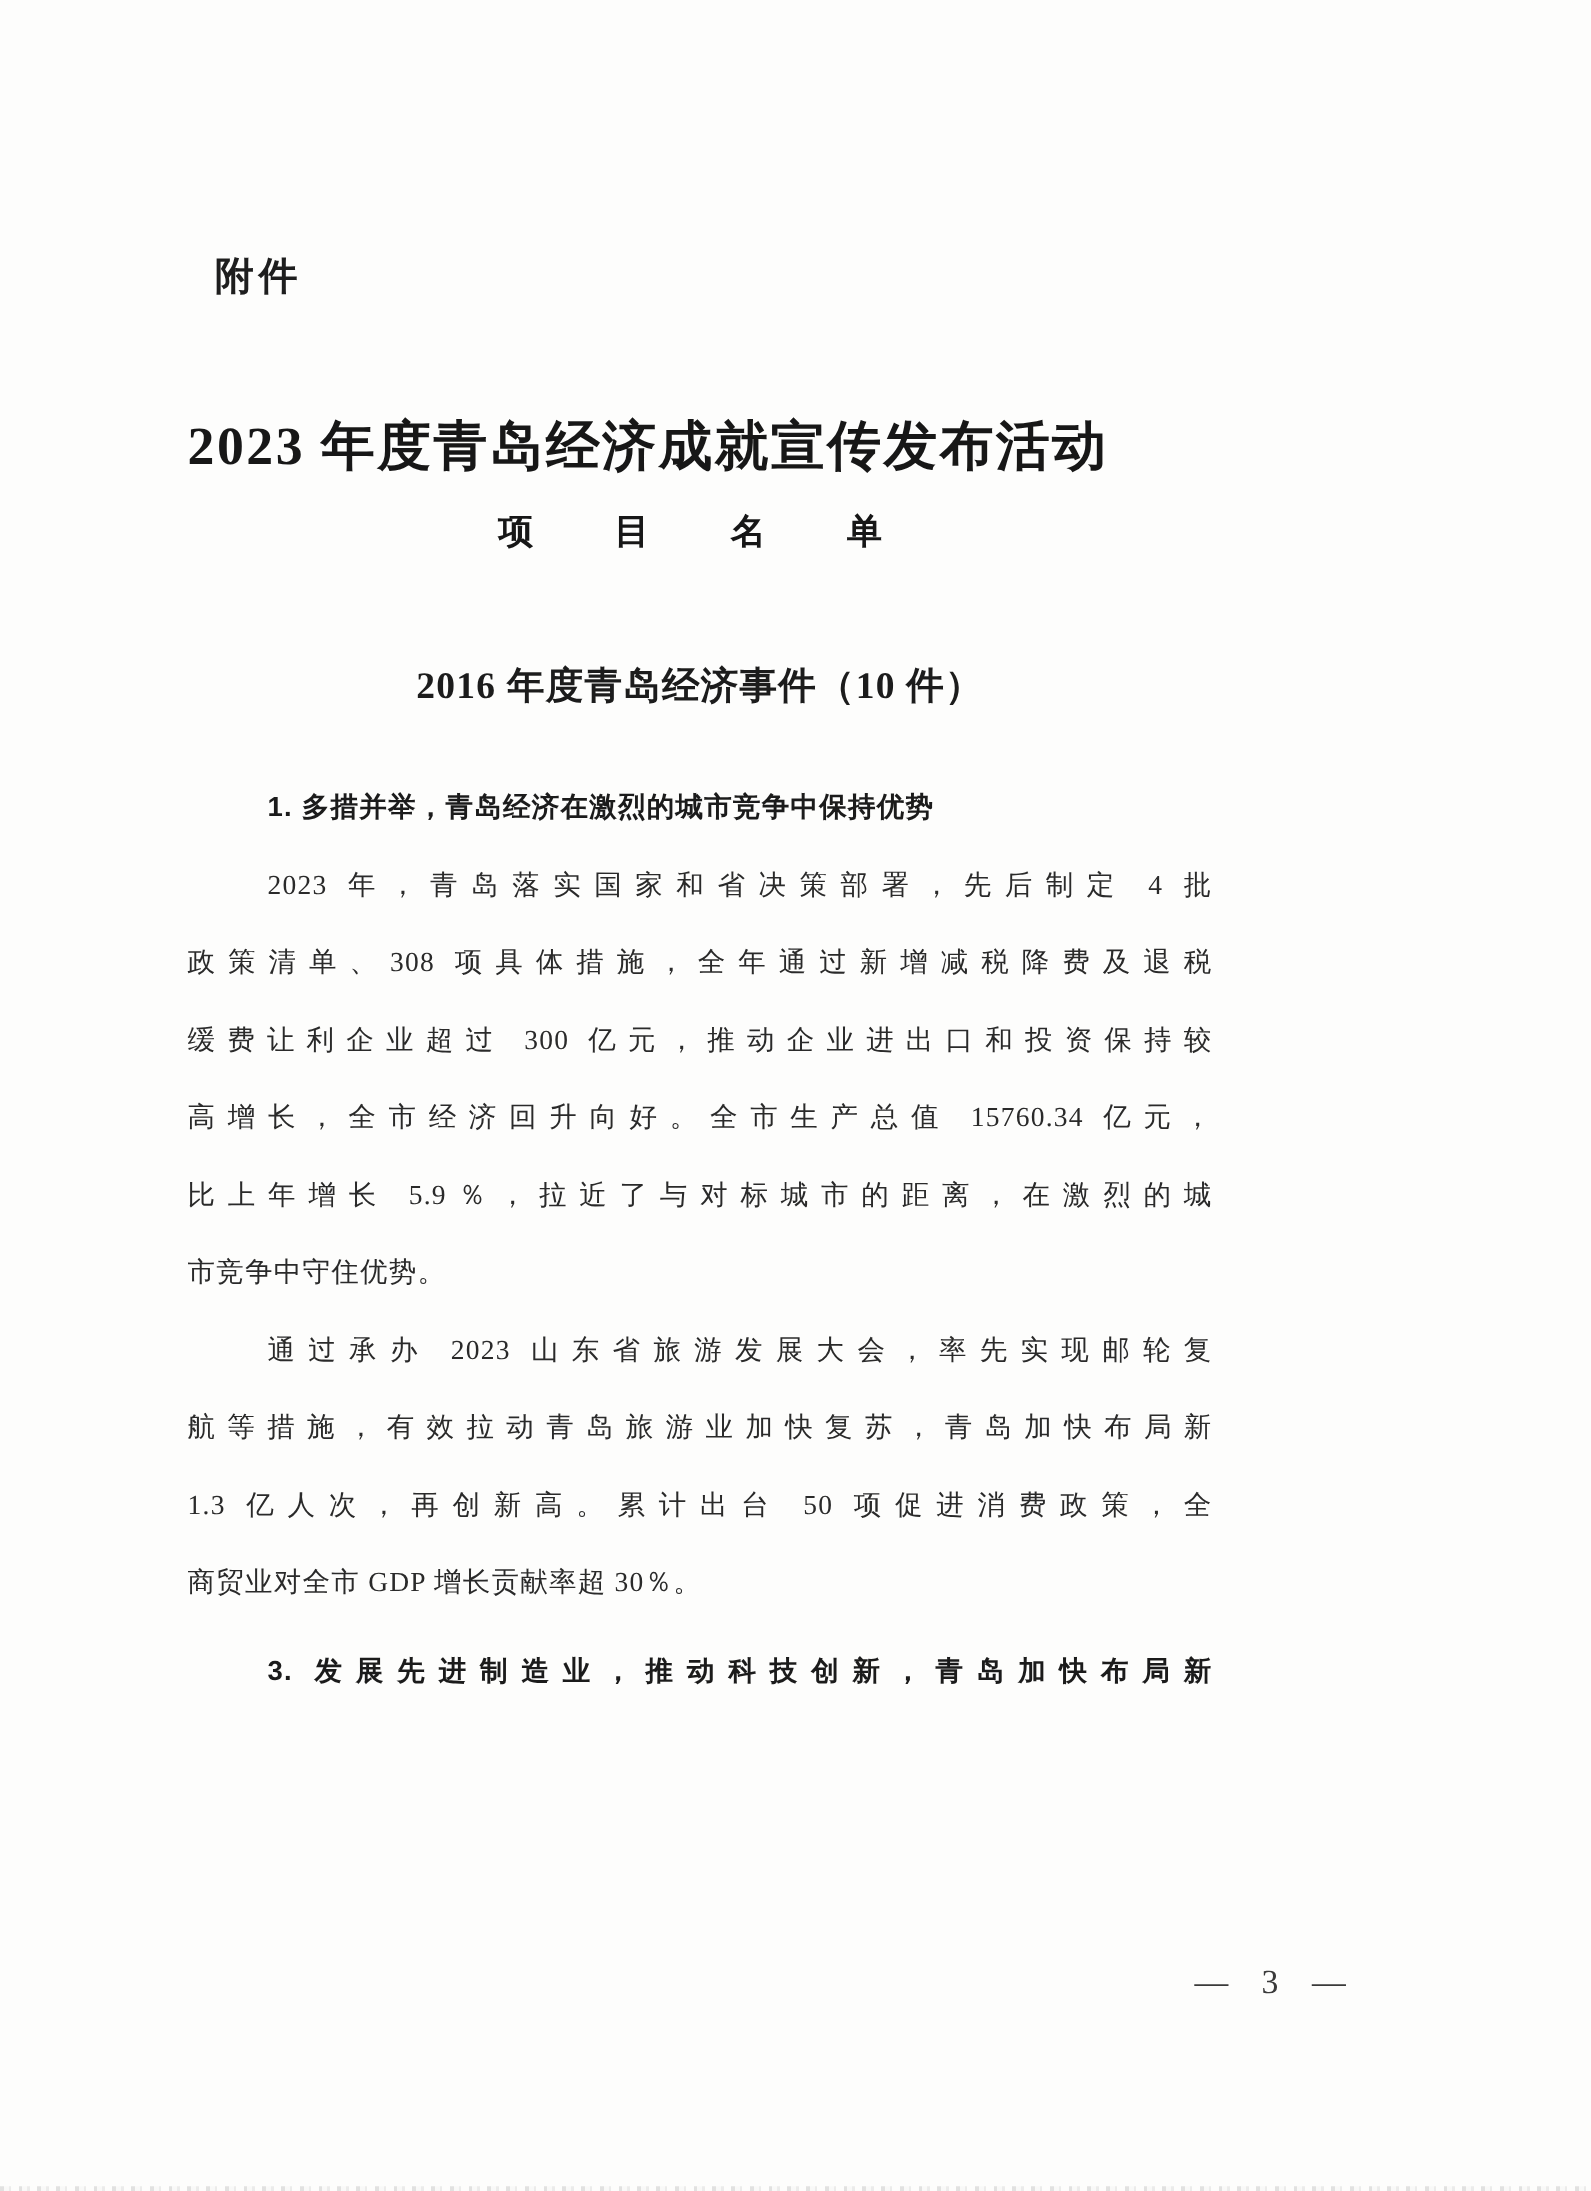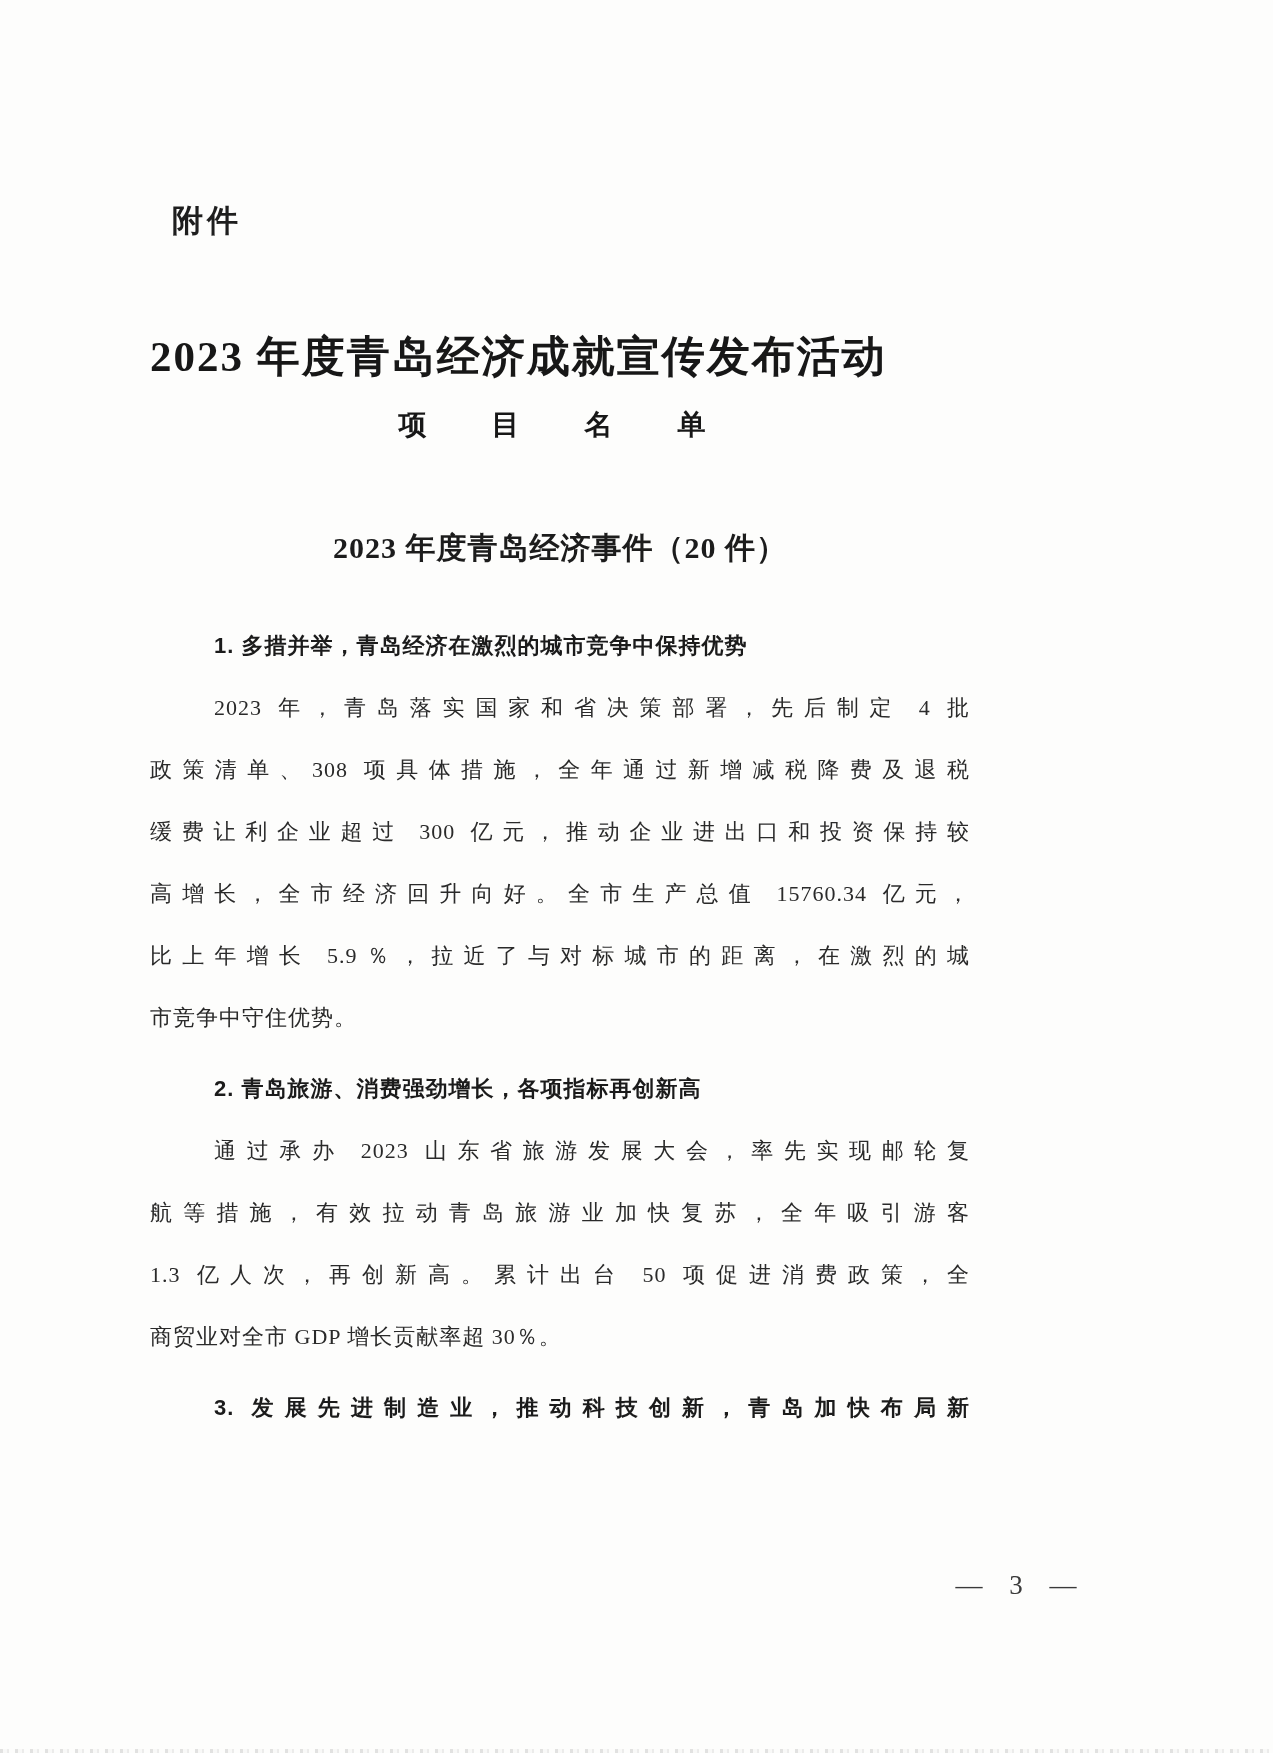--- a/index.html
+++ b/index.html
@@ -77,31 +77,30 @@
     opacity:.55;
   }
 </style>
 </head>
 <body>
 
 <div class="paper">
   <div class="attachment">附件</div>
   <div class="title-line1">2023 年度青岛经济成就宣传发布活动</div>
   <div class="title-line2">项 目 名 单</div>
-  <div class="subtitle">2023 年度青岛经济事件（20 件）</div>
+  <div class="subtitle">2016 年度青岛经济事件（10 件）</div>
   <div class="content">
       <div class="line heading indent">1. 多措并举，青岛经济在激烈的城市竞争中保持优势</div>
       <div class="line body indent justify">2023 年，青岛落实国家和省决策部署，先后制定 4 批</div>
       <div class="line body justify">政策清单、308 项具体措施，全年通过新增减税降费及退税</div>
       <div class="line body justify">缓费让利企业超过 300 亿元，推动企业进出口和投资保持较</div>
       <div class="line body justify">高增长，全市经济回升向好。全市生产总值 15760.34 亿元，</div>
       <div class="line body justify">比上年增长 5.9％，拉近了与对标城市的距离，在激烈的城</div>
       <div class="line body">市竞争中守住优势。</div>
-      <div class="line heading indent">2. 青岛旅游、消费强劲增长，各项指标再创新高</div>
       <div class="line body indent justify">通过承办 2023 山东省旅游发展大会，率先实现邮轮复</div>
-      <div class="line body justify">航等措施，有效拉动青岛旅游业加快复苏，全年吸引游客</div>
+      <div class="line body justify">航等措施，有效拉动青岛旅游业加快复苏，青岛加快布局新</div>
       <div class="line body justify">1.3 亿人次，再创新高。累计出台 50 项促进消费政策，全</div>
       <div class="line body">商贸业对全市 GDP 增长贡献率超 30％。</div>
       <div class="line heading indent justify">3. 发展先进制造业，推动科技创新，青岛加快布局新</div>
     </div>
   <div class="page-number">— 3 —</div>
   <div class="scan-artifact"></div>
 </div>
 
 </body></html>

